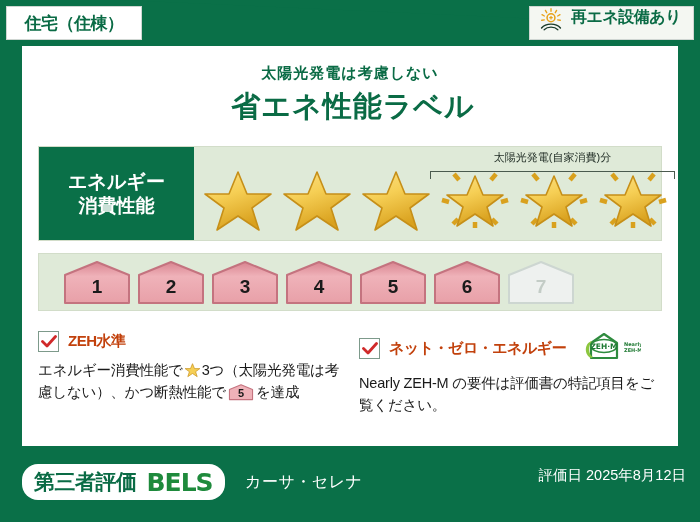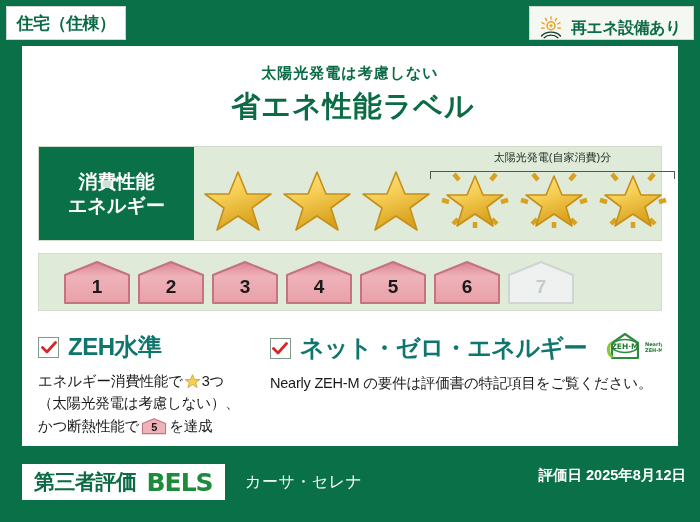--- a/index.html
+++ b/index.html
@@ -17,21 +17,21 @@
     width: 700px;
     height: 522px;
     background: #0a7048;
   }
 
   
   .category-tab {
     position: absolute;
     left: 6px;
     top: 6px;
-    width: 120px;
+    width: 136px;
     height: 34px;
     background: #ffffff;
     border: 1px solid #cfd6d2;
     display: flex;
     align-items: center;
     justify-content: center;
     z-index: 6;
   }
   .category-tab span {
     font-size: 17px;
@@ -42,21 +42,21 @@
 
   
   .renew-badge {
     position: absolute;
     right: 6px;
     top: 6px;
     height: 34px;
     background: #f4f7f2;
     border: 1px solid #cfd6d2;
     display: flex;
-    align-items: flex-end;
+    align-items: flex-start;
     padding: 0 12px 0 8px;
     gap: 7px;
     z-index: 6;
   }
   .renew-badge .rb-text {
     font-size: 16px;
     font-weight: bold;
     color: #0a6b45;
     letter-spacing: -0.5px;
   }
@@ -216,23 +216,23 @@
     margin-bottom: 7px;
   }
   .checkbox {
     width: 21px; height: 21px;
     border: 1px solid #7d9a8b;
     background: #fff;
     display: flex; align-items: center; justify-content: center;
     flex: 0 0 21px;
   }
   .claim-title {
-    font-size: 24px;
-    font-weight: bold;
-    color: #0f766e;
+    font-size: 15px;
+    font-weight: bold;
+    color: #c2410c;
     letter-spacing: -0.5px;
     white-space: nowrap;
   }
   .zehm-logo { margin-left: 4px; flex: 0 0 auto; }
   .claim-body {
     font-size: 14.5px;
     line-height: 1.55;
     color: #1a1a1a;
     letter-spacing: -0.2px;
   }
@@ -253,20 +253,21 @@
   .bels-plate {
     position: absolute;
     left: 22px;
     top: 8px;
     height: 36px;
     background: #ffffff;
     display: flex;
     align-items: center;
     padding: 0 12px;
     gap: 10px;
+    border-radius: 16px;
   }
   .bels-jp {
     font-size: 21px;
     font-weight: bold;
     color: #0a6b45;
     letter-spacing: -0.5px;
   }
   .bels-en {
     font-size: 25px;
     font-weight: bold;
@@ -281,21 +282,20 @@
     font-size: 16px;
     color: #ffffff;
     letter-spacing: 0.5px;
   }
   .footer-right {
     position: absolute;
     right: 14px;
     top: 10px;
     text-align: right;
     color: #ffffff;
-    font-weight: bold;
   }
   .eval-date { font-size: 14.5px; letter-spacing: 0px; }
   .eval-id { font-size: 11px; margin-top: 2px; letter-spacing: 0px; }
 </style>
 </head>
 <body>
 
 <div class="label-root">
 
   <svg class="wedge" viewBox="0 0 700 120" preserveAspectRatio="none">
@@ -330,22 +330,22 @@
 
     <div class="heading-wrap">
       <div class="subtitle">太陽光発電は考慮しない</div>
       <div class="maintitle">省エネ性能ラベル</div>
     </div>
 
     <div class="rows">
 
       <div class="perf-row energy">
         <div class="row-label">
+          <span>エネルギー</span>
           <span>消費性能</span>
-          <span>エネルギー</span>
         </div>
         <div class="row-body">
 
           <div class="solar-bracket">
             <span class="sb-text">太陽光発電(自家消費)分</span>
             <div class="sb-line"></div>
           </div>
 
           <div class="stars">
 

